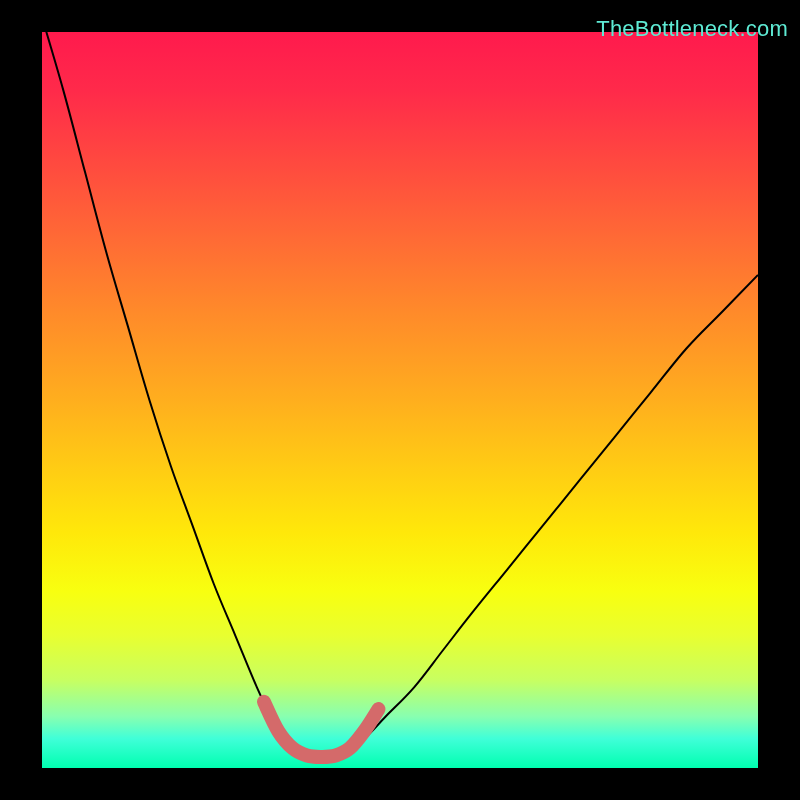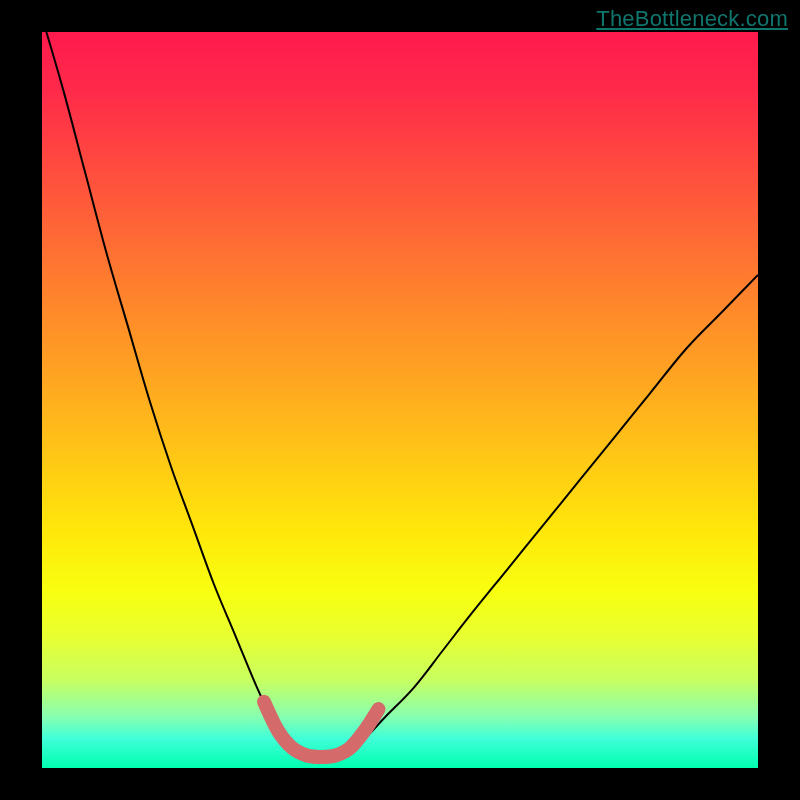--- a/index.html
+++ b/index.html
@@ -5,29 +5,28 @@
   * { margin: 0; padding: 0; box-sizing: border-box; }
   html, body { width: 800px; height: 800px; overflow: hidden; background: #000; }
   .container {
     width: 800px;
     height: 800px;
     background: #000;
     position: relative;
   }
   .watermark {
     position: absolute;
-    top: 6px;
+    top: 16px;
     right: 12px;
     font-family: Arial, Helvetica, sans-serif;
     font-size: 22px;
     font-weight: 500;
-    color: #0f766e;
+    color: #5eead4;
     letter-spacing: 0.2px;
     z-index: 10;
-    text-decoration: underline;
   }
   .plot-area {
     position: absolute;
     left: 42px;
     top: 32px;
     width: 716px;
     height: 736px;
     background: linear-gradient(to bottom,
       #ff1a4d 0%,
       #ff2a4a 8%,

